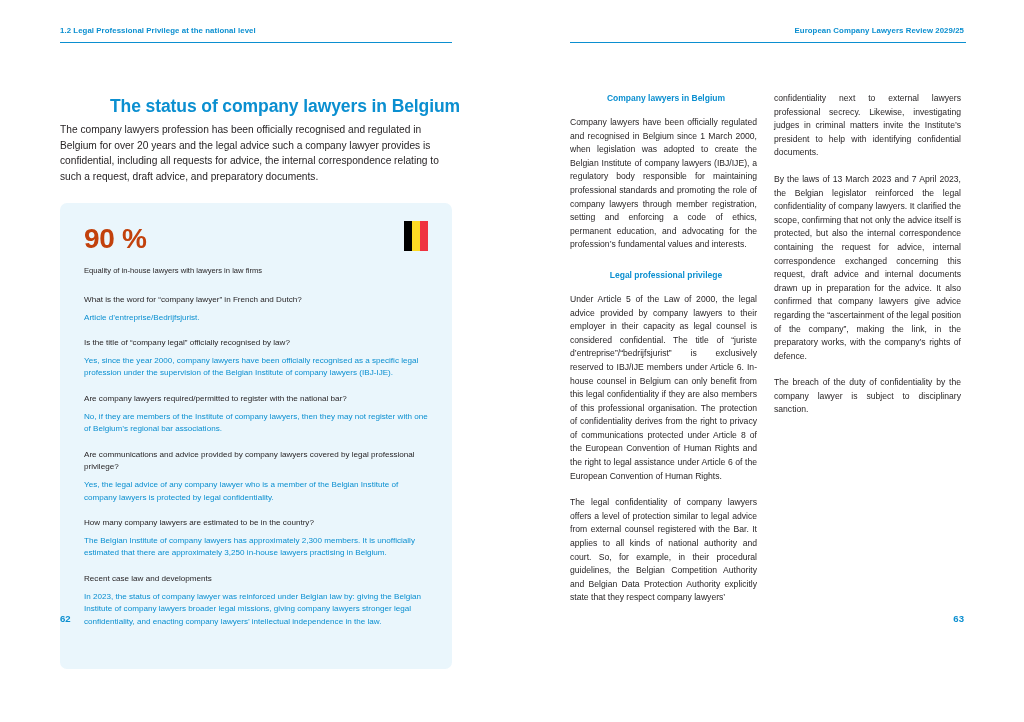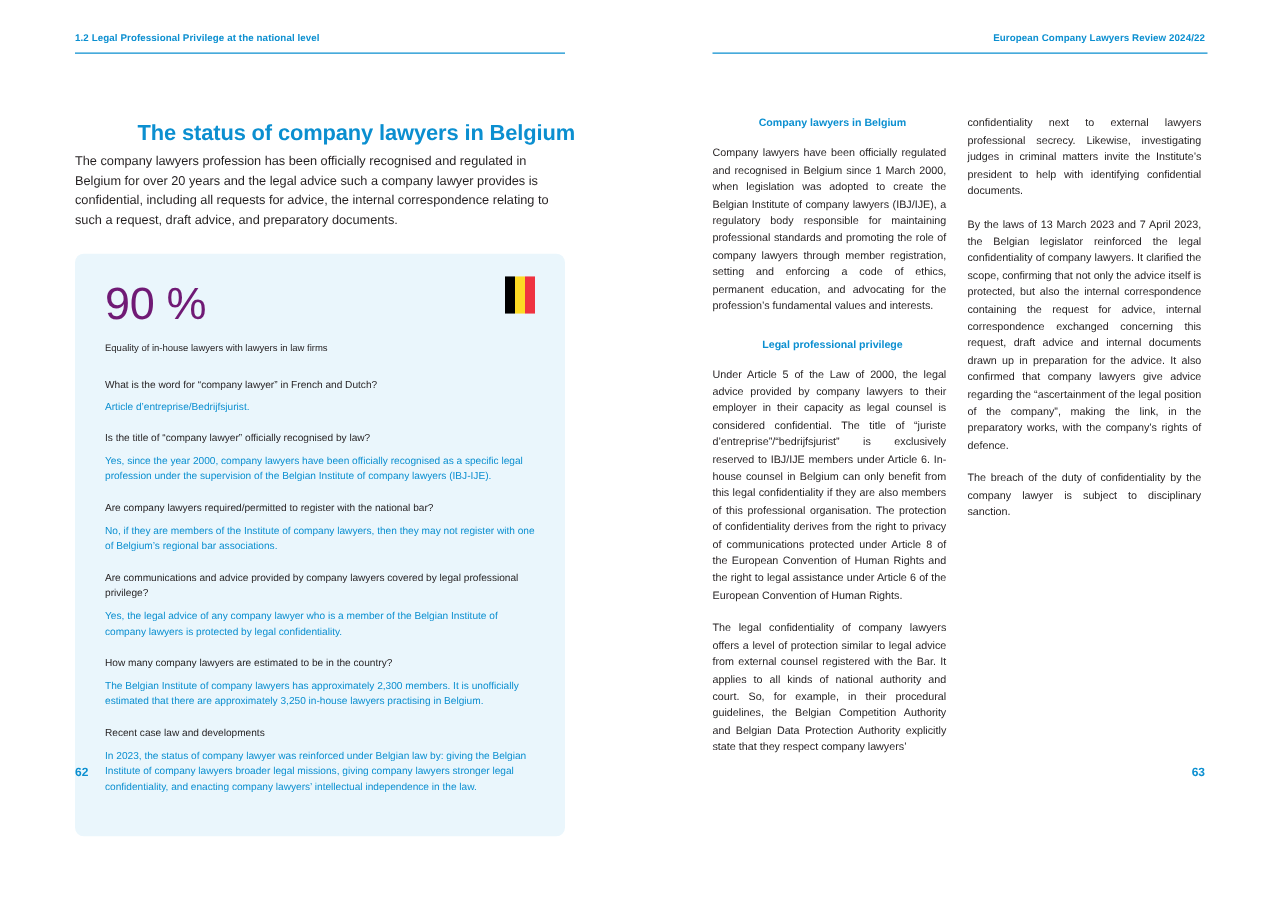--- a/index.html
+++ b/index.html
@@ -81,23 +81,23 @@
     background: #eaf6fc;
     border-radius: 7px;
   }
   .factbox-inner {
     position: relative;
     padding: 22px 24px 0 24px;
     height: 100%;
     box-sizing: border-box;
   }
   .bignum {
-    font-size: 36px;
-    font-weight: normal;
-    color: #701a75;
+    font-size: 28px;
+    font-weight: bold;
+    color: #c2410c;
     line-height: 1;
     letter-spacing: -0.3px;
   }
   .bignum-caption {
     margin-top: 12px;
     font-size: 7.6px;
     color: #231f20;
     line-height: 11px;
   }
   .flag {
@@ -190,21 +190,21 @@
             <span class="f3"></span>
         </div>
 
         <div class="bignum">90 %</div>
         <div class="bignum-caption">Equality of in-house lawyers with lawyers in law firms</div>
 
         <div class="qa">
           <div class="qa-q">What is the word for “company lawyer” in French and Dutch?</div>
           <div class="qa-a">Article d’entreprise/Bedrijfsjurist.</div>
 
-          <div class="qa-q">Is the title of “company lawyer” officially recognised by law?</div>
+          <div class="qa-q">Is the title of “company legal” officially recognised by law?</div>
           <div class="qa-a">Yes, since the year 2000, company lawyers have been officially recognised as a specific legal profession under the supervision of the Belgian Institute of company lawyers (IBJ-IJE).</div>
 
           <div class="qa-q">Are company lawyers required/permitted to register with the national bar?</div>
           <div class="qa-a">No, if they are members of the Institute of company lawyers, then they may not register with one of Belgium’s regional bar associations.</div>
 
           <div class="qa-q">Are communications and advice provided by company lawyers covered by legal professional privilege?</div>
           <div class="qa-a">Yes, the legal advice of any company lawyer who is a member of the Belgian Institute of company lawyers is protected by legal confidentiality.</div>
 
           <div class="qa-q">How many company lawyers are estimated to be in the country?</div>
           <div class="qa-a">The Belgian Institute of company lawyers has approximately 2,300 members. It is unofficially estimated that there are approximately 3,250 in-house lawyers practising in Belgium.</div>
@@ -214,21 +214,21 @@
         </div>
 
       </div>
     </div>
 
     <div class="folio folio-left">62</div>
   </div>
 
   <div class="page page-right">
 
-    <div class="runhead runhead-right">European Company Lawyers Review 2024/22</div>
+    <div class="runhead runhead-right">European Company Lawyers Review 2029/25</div>
     <div class="runrule runrule-right"></div>
 
     <div class="col col-1">
       <div class="subhead">Company lawyers in Belgium</div>
       <p>Company lawyers have been officially regulated and recognised in Belgium since 1 March 2000, when legislation was adopted to create the Belgian Institute of company lawyers (IBJ/IJE), a regulatory body responsible for maintaining professional standards and promoting the role of company lawyers through member registration, setting and enforcing a code of ethics, permanent education, and advocating for the profession’s fundamental values and interests.</p>
       <div class="subhead spaced">Legal professional privilege</div>
       <p>Under Article 5 of the Law of 2000, the legal advice provided by company lawyers to their employer in their capacity as legal counsel is considered confidential. The title of “juriste d’entreprise”/“bedrijfsjurist” is exclusively reserved to IBJ/IJE members under Article 6. In-house counsel in Belgium can only benefit from this legal confidentiality if they are also members of this professional organisation. The protection of confidentiality derives from the right to privacy of communications protected under Article 8 of the European Convention of Human Rights and the right to legal assistance under Article 6 of the European Convention of Human Rights.</p>
       <p>The legal confidentiality of company lawyers offers a level of protection similar to legal advice from external counsel registered with the Bar. It applies to all kinds of national authority and court. So, for example, in their procedural guidelines, the Belgian Competition Authority and Belgian Data Protection Authority explicitly state that they respect company lawyers’</p>
     </div>
 

